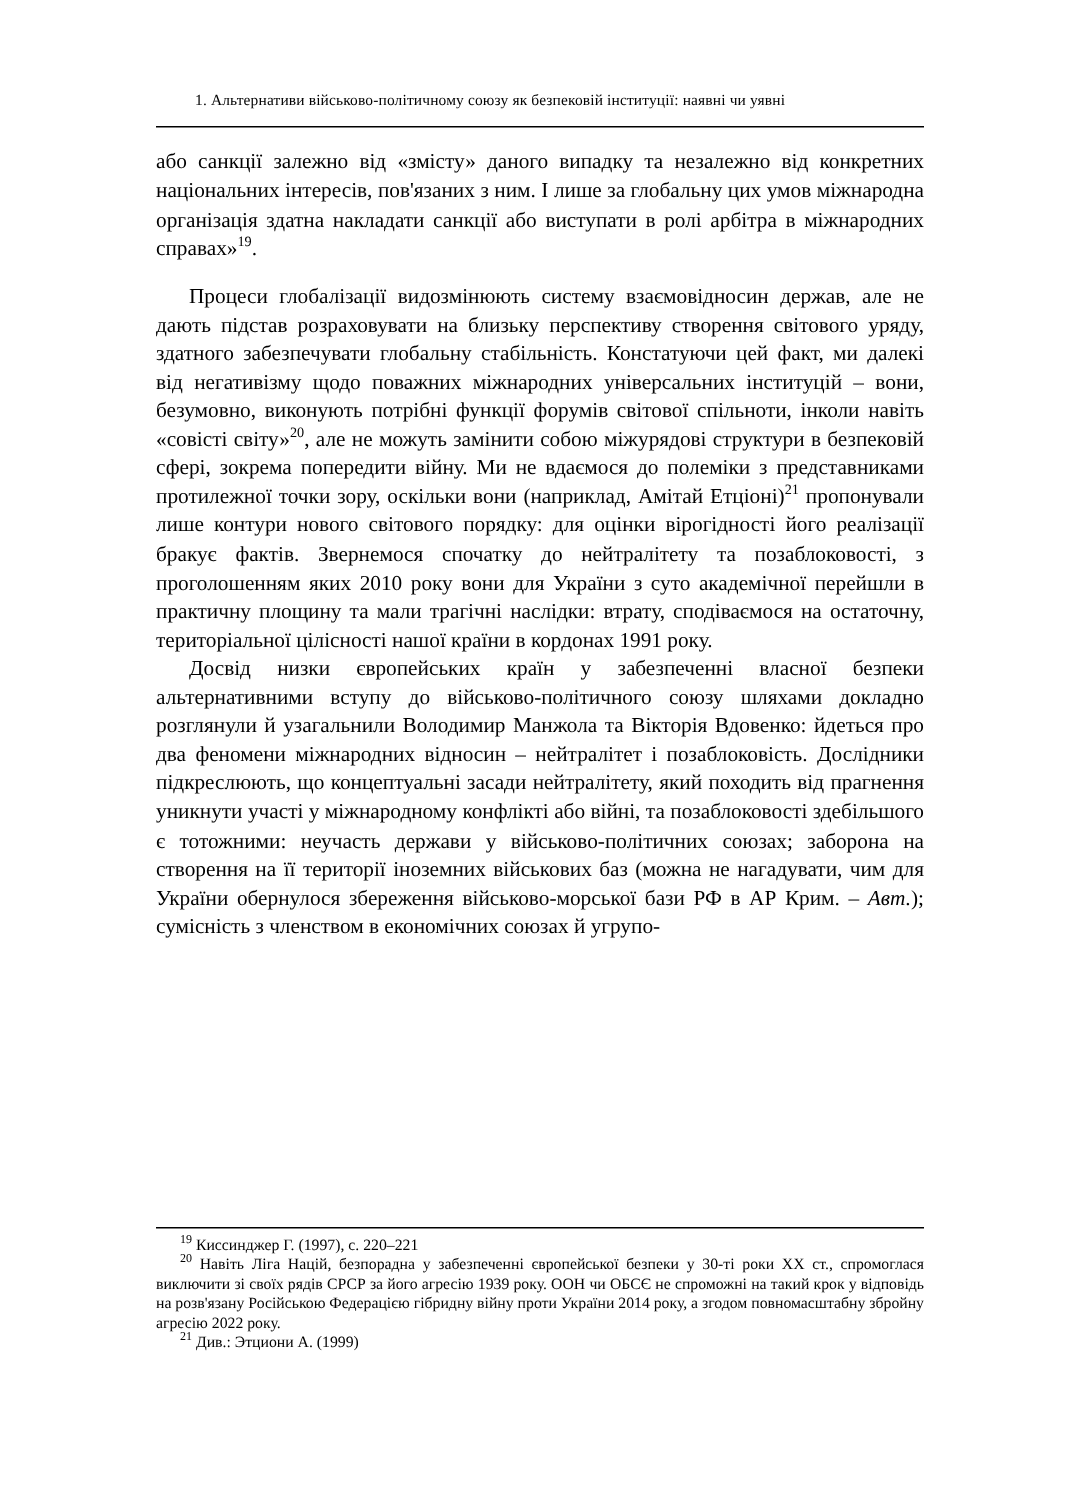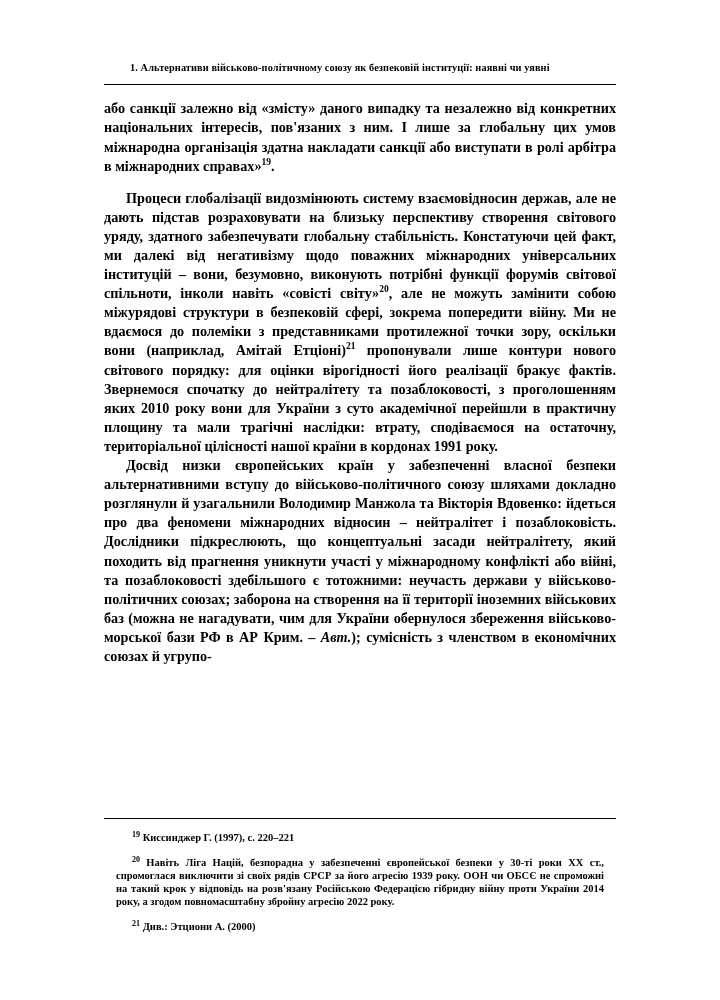--- a/index.html
+++ b/index.html
@@ -13,21 +13,20 @@
     font-family: "Liberation Serif", serif;
     color: #000000;
     overflow: hidden;
   }
   .page {
     position: relative;
     width: 663px;
     height: 1000px;
     box-sizing: border-box;
     padding: 0;
-    font-weight: bold;
   }
   .content {
     position: absolute;
     left: 104px;
     top: 62px;
     width: 512px;
   }
   .running-head {
     font-size: 10.3px;
     letter-spacing: 0.01em;
@@ -72,21 +71,21 @@
   }
   .fn-rule {
     width: 100%;
     height: 1px;
     background: #000;
     margin-bottom: 5px;
   }
   p.fn {
     font-size: 10.5px;
     line-height: 1.24;
-    margin: 12px;
+    margin: 0;
     text-align: justify;
     text-indent: 16px;
   }
   p.fn sup {
     font-size: 8px;
   }
   .pageno {
     position: absolute;
     left: 0;
     top: 917px;
@@ -114,17 +113,17 @@
     <p class="body indent"><span>Процеси глобалізації видозмінюють систему взаємовідносин держав, але не дають підстав розраховувати на близьку перспективу створення світового уряду, здатного забезпечувати глобальну стабільність. Констатуючи цей факт, ми далекі від негативізму щодо поважних міжнародних універсальних інституцій – вони, безумовно, виконують потрібні функції форумів світової спільноти, інколи навіть «совісті світу»</span><sup>20</sup><span>, але не можуть замінити собою міжурядові структури в безпековій сфері, зокрема попередити війну. Ми не вдаємося до полеміки з представниками протилежної точки зору, оскільки вони (наприклад, Амітай Етціоні)</span><sup>21</sup><span> пропонували лише контури нового світового порядку: для оцінки вірогідності його реалізації бракує фактів. Звернемося спочатку до нейтралітету та позаблоковості, з проголошенням яких 2010 року вони для України з суто академічної перейшли в практичну площину та мали трагічні наслідки: втрату, сподіваємося на остаточну, територіальної цілісності нашої країни в кордонах 1991 року.</span></p>
 
     <p class="body indent"><span>Досвід низки європейських країн у забезпеченні власної безпеки альтернативними вступу до військово-політичного союзу шляхами докладно розглянули й узагальнили Володимир Манжола та Вікторія Вдовенко: йдеться про два феномени міжнародних відносин – нейтралітет і позаблоковість. Дослідники підкреслюють, що концептуальні засади нейтралітету, який походить від прагнення уникнути участі у міжнародному конфлікті або війні, та позаблоковості здебільшого є тотожними: неучасть держави у військово-політичних союзах; заборона на створення на її території іноземних військових баз (можна не нагадувати, чим для України обернулося збереження військово-морської бази РФ в АР Крим. – </span><i>Авт.</i><span>); сумісність з членством в економічних союзах й угрупо-</span></p>
 
   </div>
 
   <div class="footnotes">
     <div class="fn-rule"></div>
     <p class="fn"><sup>19</sup><span> Киссинджер Г. (1997), с. 220–221</span></p>
     <p class="fn"><sup>20</sup><span> Навіть Ліга Націй, безпорадна у забезпеченні європейської безпеки у 30-ті роки ХХ ст., спромоглася виключити зі своїх рядів СРСР за його агресію 1939 року. ООН чи ОБСЄ не спроможні на такий крок у відповідь на розв'язану Російською Федерацією гібридну війну проти України 2014 року, а згодом повномасштабну збройну агресію 2022 року.</span></p>
-    <p class="fn"><sup>21</sup><span> Див.: Этциони А. (2000)</span></p>
+    <p class="fn"><sup>21</sup><span> Див.: Этциони А. (1999)</span></p>
   </div>
 
 
 </div>
 
 </body></html>

